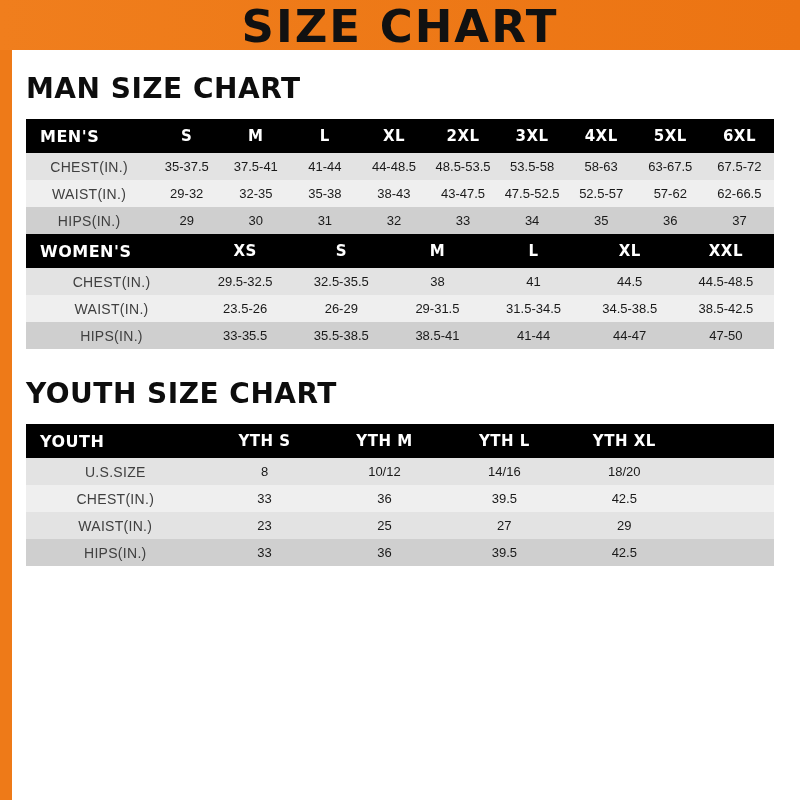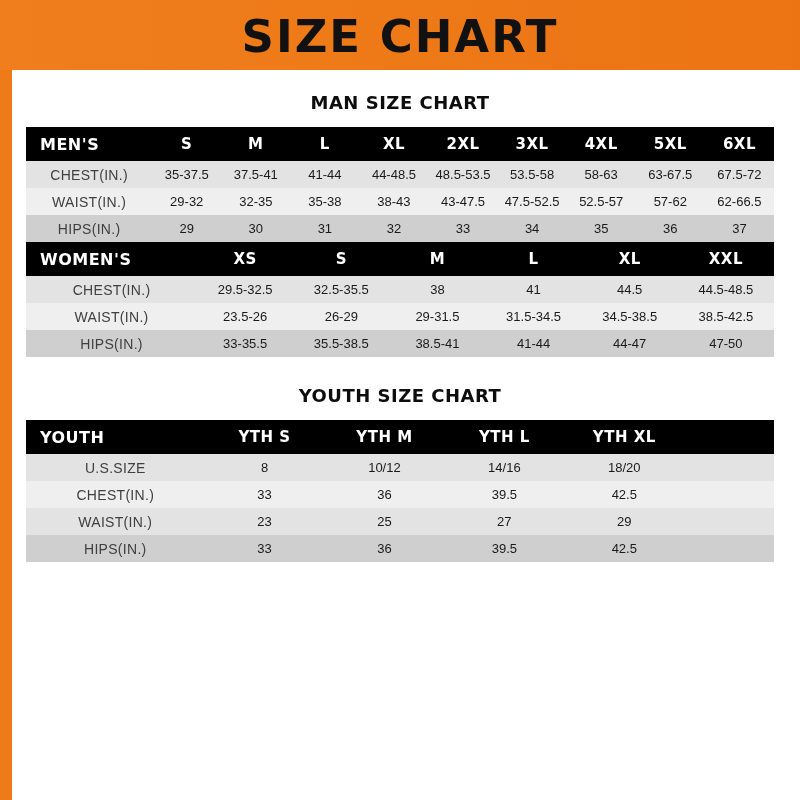--- a/index.html
+++ b/index.html
@@ -16,21 +16,21 @@
   .page {
     position: relative;
     width: 800px;
     height: 800px;
     background: #ffffff;
     box-sizing: border-box;
   }
   
   .header-band {
     position: relative;
-    height: 70px;
+    height: 50px;
     background: linear-gradient(to right, #f07e1d 0%, #ee7a18 40%, #ec7413 100%);
     display: flex;
     align-items: center;
     justify-content: center;
     overflow: hidden;
   }
   .header-band .title {
     font-family: "DejaVu Sans", sans-serif;
     font-weight: bold;
     font-size: 45px;
@@ -46,24 +46,23 @@
     width: 12px;
     height: 800px;
     background: #ee7a18;
   }
   .content {
     position: relative;
     padding: 0 26px 0 26px;
     box-sizing: border-box;
   }
   .section-title {
-    text-align: center;
     font-family: "DejaVu Sans", sans-serif;
     font-weight: bold;
-    font-size: 18px;
+    font-size: 28px;
     color: #0d0d0d;
     letter-spacing: 0.5px;
   }
   .title-man { margin: 22px 0 14px 0; }
   .title-women { margin: 26px 0 14px 0; }
   .title-youth { margin: 28px 0 14px 0; }
 
   table.size-table {
     width: 100%;
     border-collapse: collapse;

